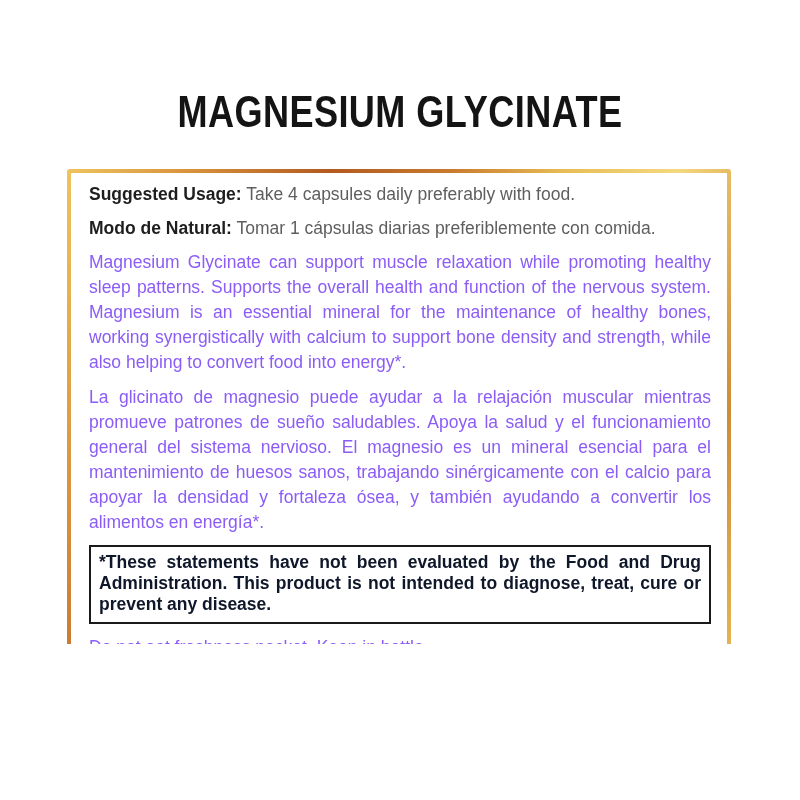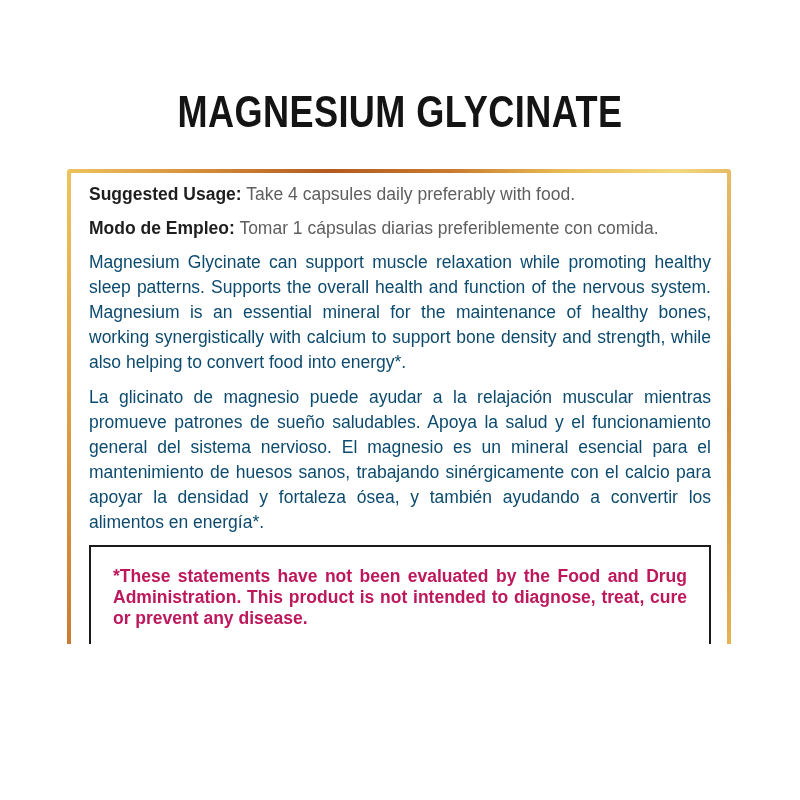--- a/index.html
+++ b/index.html
@@ -69,35 +69,35 @@
     color: #5e5e5e;
   }
   .lead-label {
     font-weight: 700;
     color: #1e1e1e;
   }
   .body-para {
     margin: 0 0 10px 0;
     font-size: 17.5px;
     line-height: 25px;
-    color: #0c4a6e;
+    color: #8b5cf6;
     text-align: justify;
   }
   .fda-box {
     box-sizing: border-box;
     border: 2px solid #1a1a1a;
     margin: 2px 0 11px 0;
     padding: 5px 8px 7px 8px;
   }
   .fda-text {
-    margin: 14px;
+    margin: 0;
     font-size: 17.5px;
     line-height: 21px;
     font-weight: 700;
-    color: #be185d;
+    color: #0f172a;
     text-align: justify;
   }
   .plain {
     text-align: left;
   }
   .freshness {
     margin-bottom: 8px;
   }
   .color-note {
     margin-bottom: 0;
@@ -123,21 +123,21 @@
 
 <div class="page">
 
   <h1 class="product-title">MAGNESIUM GLYCINATE</h1>
 
   <div class="gold-frame">
     <div class="panel">
 
       <p class="lead-line"><span class="lead-label">Suggested Usage:</span> <span>Take 4 capsules daily preferably with food.</span></p>
 
-      <p class="lead-line"><span class="lead-label">Modo de Empleo:</span> <span>Tomar 1 cápsulas diarias preferiblemente con comida.</span></p>
+      <p class="lead-line"><span class="lead-label">Modo de Natural:</span> <span>Tomar 1 cápsulas diarias preferiblemente con comida.</span></p>
 
       <p class="body-para">Magnesium Glycinate can support muscle relaxation while promoting healthy sleep patterns. Supports the overall health and function of the nervous system. Magnesium is an essential mineral for the maintenance of healthy bones, working synergistically with calcium to support bone density and strength, while also helping to convert food into energy*.</p>
 
       <p class="body-para">La glicinato de magnesio puede ayudar a la relajación muscular mientras promueve patrones de sueño saludables. Apoya la salud y el funcionamiento general del sistema nervioso. El magnesio es un mineral esencial para el mantenimiento de huesos sanos, trabajando sinérgicamente con el calcio para apoyar la densidad y fortaleza ósea, y también ayudando a convertir los alimentos en energía*.</p>
 
       <div class="fda-box">
         <p class="fda-text">*These statements have not been evaluated by the Food and Drug Administration. This product is not intended to diagnose, treat, cure or prevent any disease.</p>
       </div>
 
 

